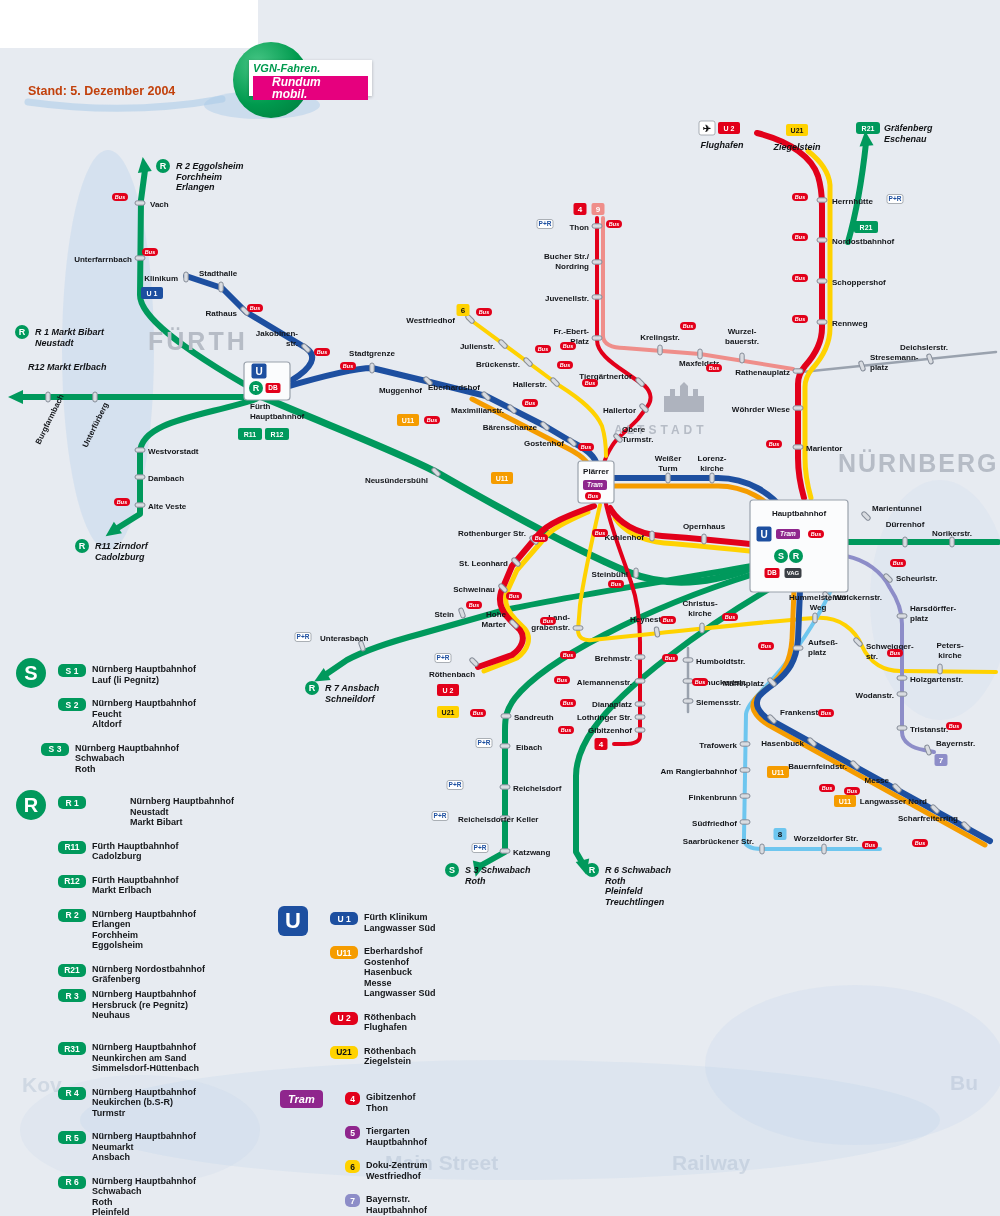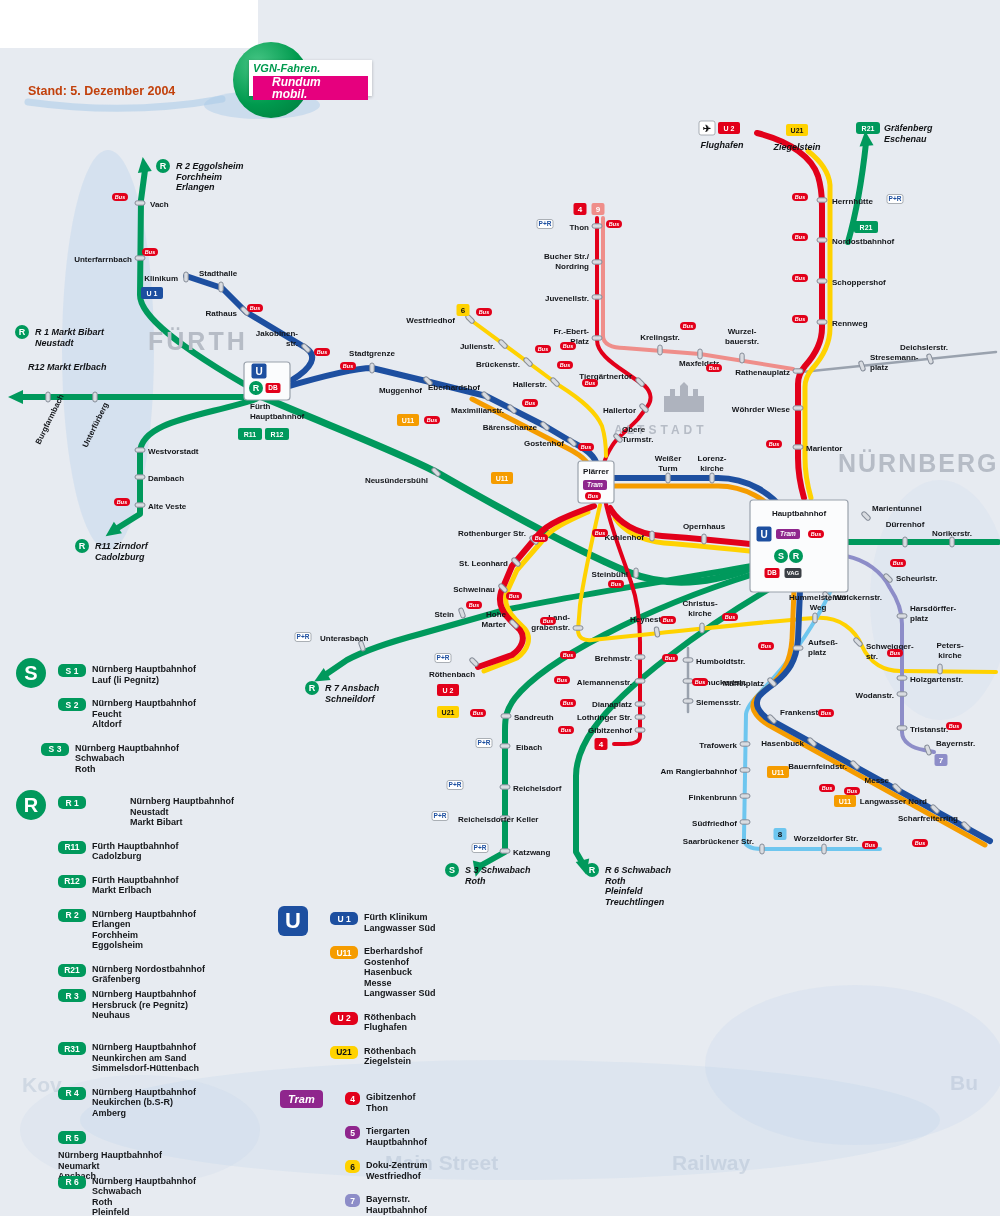--- a/index.html
+++ b/index.html
@@ -764,24 +764,24 @@
           <div>Nürnberg Hauptbahnhof</div>
           <div>Neunkirchen am Sand</div>
           <div>Simmelsdorf-Hüttenbach</div>
         </span>
       </div>
       <div class="lrow" style="left: 58px; top: 1086.5px;">
         <span class="lbadge bg-green">R 4</span>
         <span class="ltext">
           <div>Nürnberg Hauptbahnhof</div>
           <div>Neukirchen (b.S-R)</div>
-          <div>Amberg</div>
-        </span>
-      </div>
-      <div class="lrow" style="left: 58px; top: 1131px; flex-direction: column;">
+          <div>Turmstr</div>
+        </span>
+      </div>
+      <div class="lrow" style="left: 58px; top: 1131px;">
         <span class="lbadge bg-green">R 5</span>
         <span class="ltext">
           <div>Nürnberg Hauptbahnhof</div>
           <div>Neumarkt</div>
           <div>Ansbach</div>
         </span>
       </div>
       <div class="lrow" style="left: 58px; top: 1175.5px;">
         <span class="lbadge bg-green">R 6</span>
         <span class="ltext">

